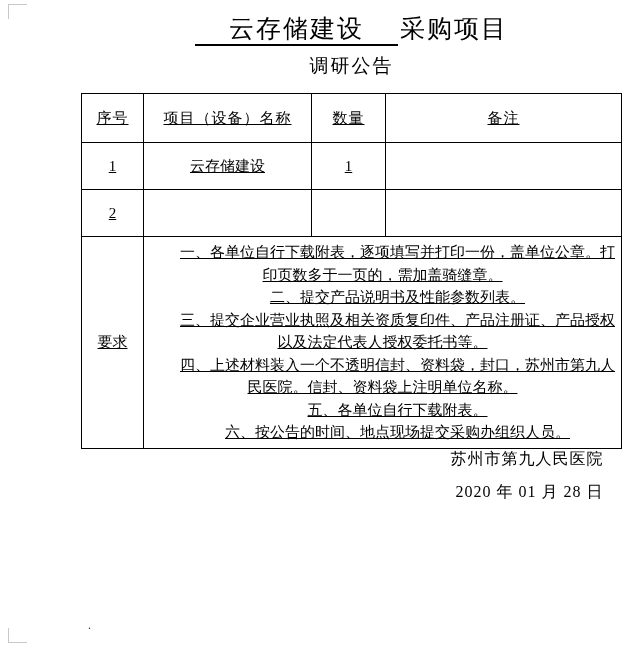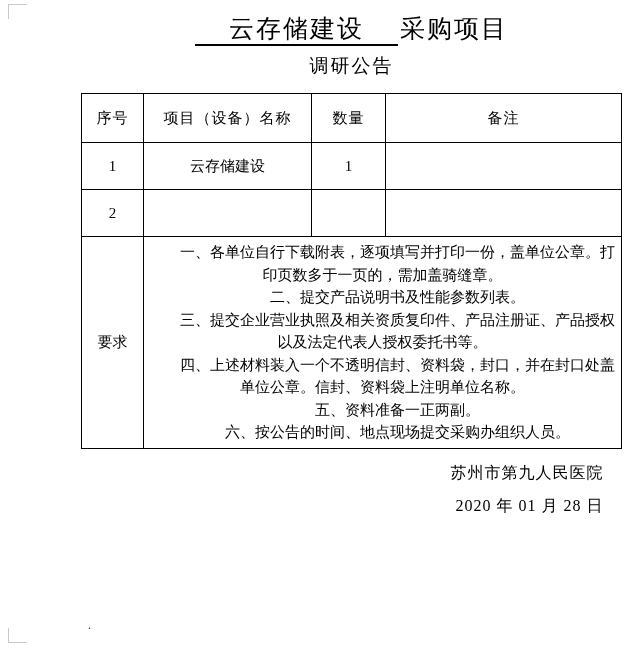--- a/index.html
+++ b/index.html
@@ -62,20 +62,21 @@
     width: 540px;
     table-layout: fixed;
   }
   table.main td {
     border: 1px solid #000;
     padding: 4px 5px;
     font-size: 15px;
     vertical-align: middle;
     text-align: center;
     line-height: 1.5;
+    text-decoration: underline;
   }
   .col-no    { width: 62px; }
   .col-name  { width: 168px; }
   .col-qty   { width: 74px; }
   .col-note  { width: 236px; }
 
   .hdr td {
     font-size: 17px;
     height: 40px;
     letter-spacing: 1px;
@@ -110,21 +111,21 @@
     vertical-align: top;
     margin-top: 44px;
   }
   .req-body p {
     margin: 0;
     text-indent: 2em;
   }
   .signature {
     text-align: right;
     width: 540px;
-    margin: 14px auto 0 auto;
+    margin: 0 auto 0 auto;
     font-size: 16px;
     padding-right: 18px;
     box-sizing: border-box;
     letter-spacing: 1px;
   }
   .sig-date {
     text-align: right;
     width: 540px;
     margin: 12px auto 0 auto;
     font-size: 16px;
@@ -180,22 +181,22 @@
         <td></td>
         <td></td>
         <td></td>
       </tr>
       <tr>
         <td class="req-label">要求</td>
         <td class="req-body" colspan="3">
           <p>一、各单位自行下载附表，逐项填写并打印一份，盖单位公章。打印页数多于一页的，需加盖骑缝章。</p>
           <p>二、提交产品说明书及性能参数列表。</p>
           <p>三、提交企业营业执照及相关资质复印件、产品注册证、产品授权以及法定代表人授权委托书等。</p>
-          <p>四、上述材料装入一个不透明信封、资料袋，封口，并在封口处盖单位公章。信封、资料袋上注明单位名称。</p>
-          <p>五、资料准备一正两副。</p>
+          <p>四、上述材料装入一个不透明信封、资料袋，封口，苏州市第九人民医院。信封、资料袋上注明单位名称。</p>
+          <p>五、各单位自行下载附表。</p>
           <p>六、按公告的时间、地点现场提交采购办组织人员。</p>
         </td>
       </tr>
     </tbody>
   </table>
 
   <div class="signature">苏州市第九人民医院</div>
   <div class="sig-date">2020 年 01 月 28 日</div>
 
   <div class="footdot">.</div>

